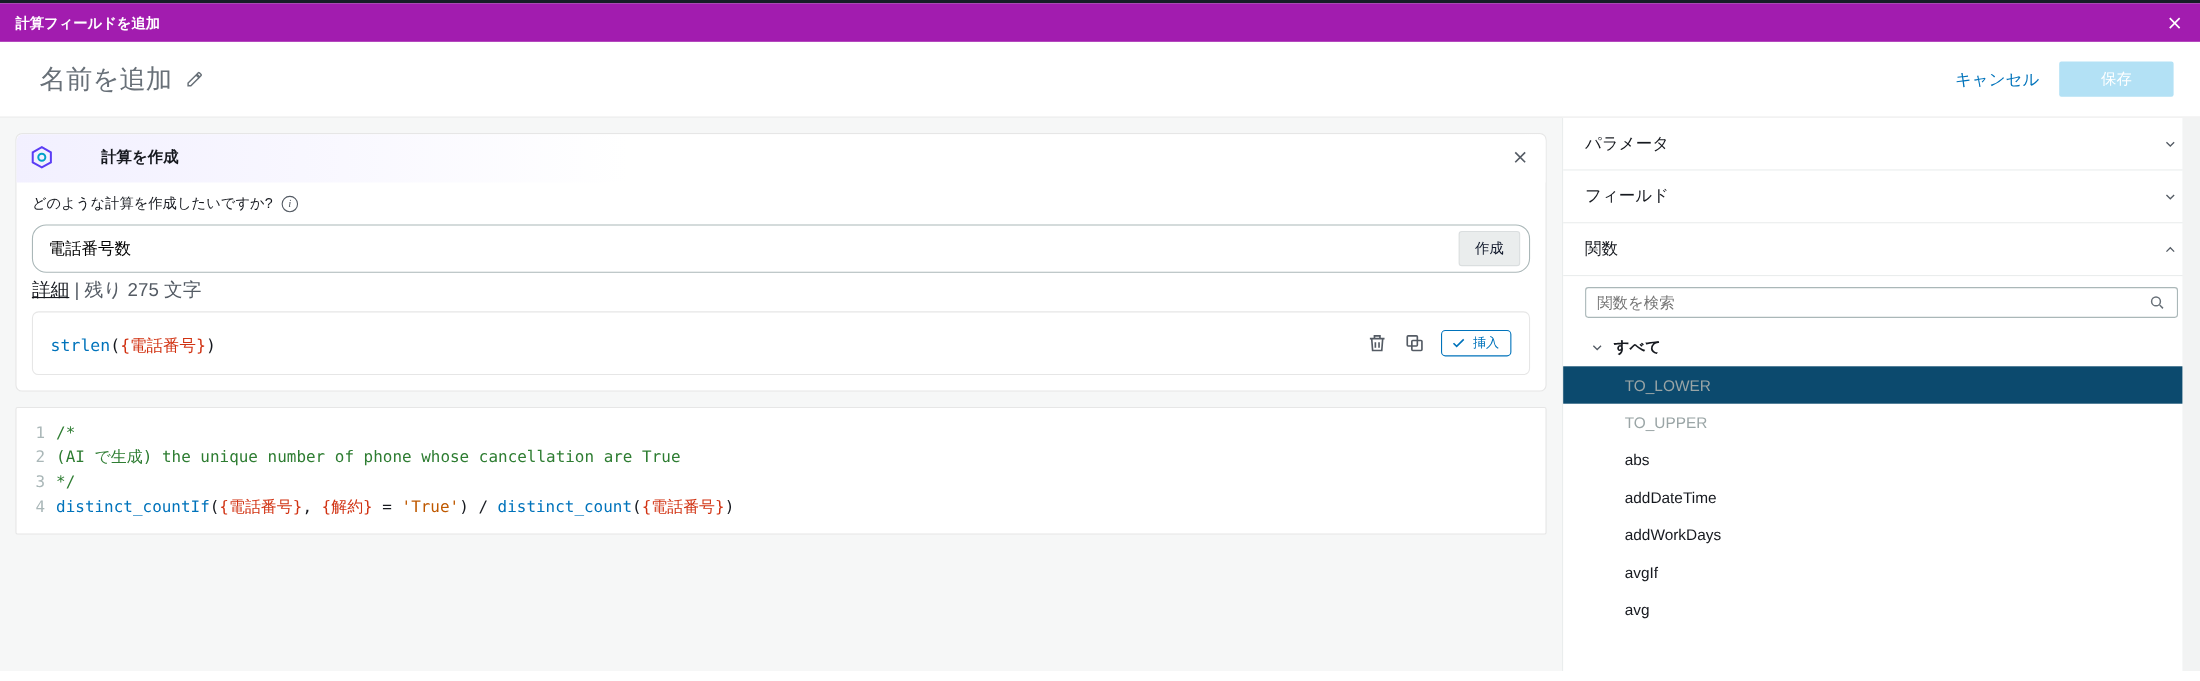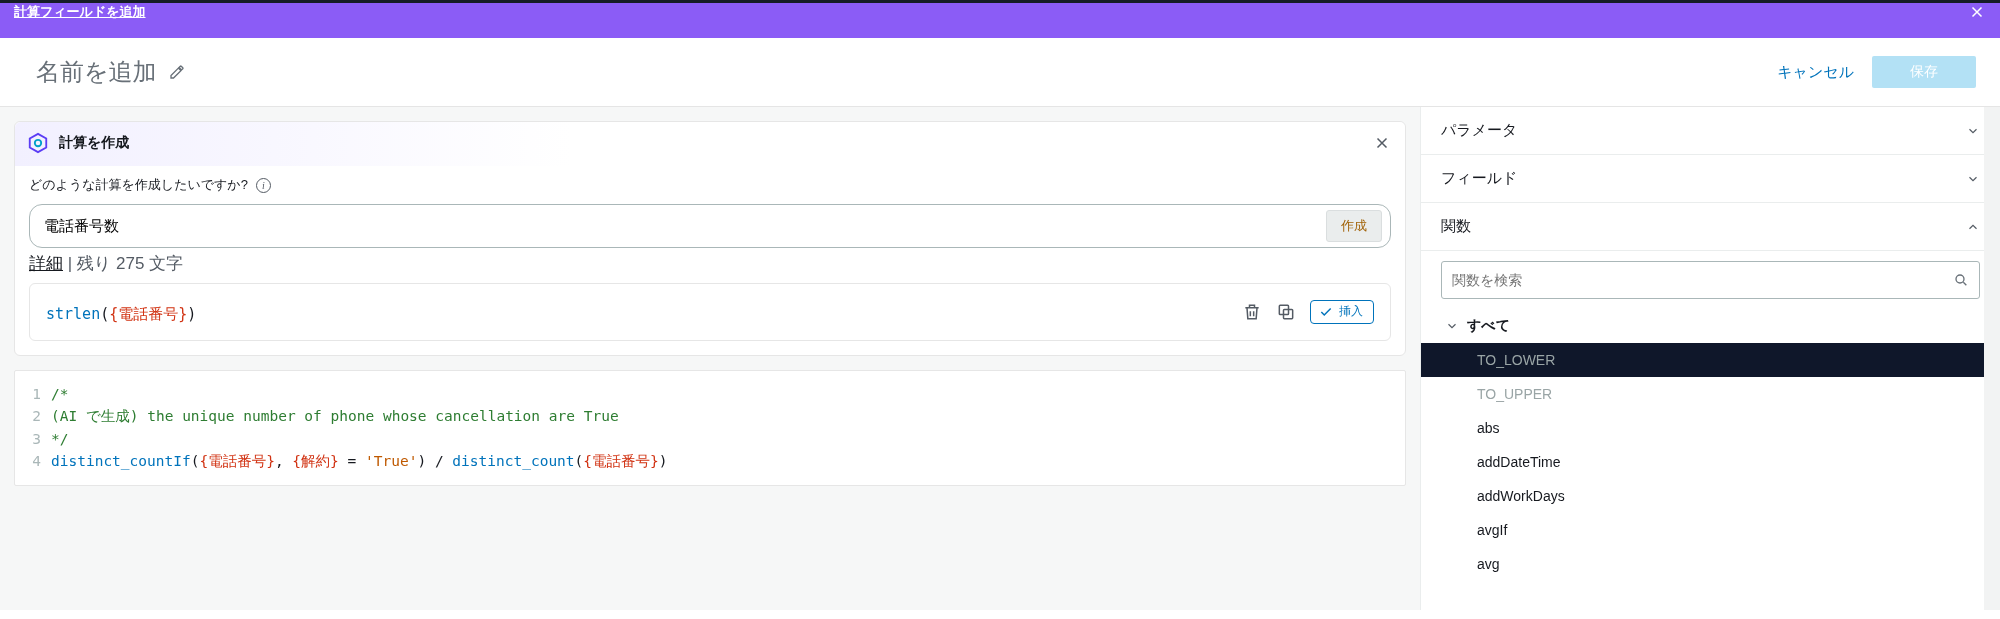--- a/index.html
+++ b/index.html
@@ -11,28 +11,27 @@
     height: 619px;
     overflow: hidden;
     font-size: 14px;
   }
 
   
   .topstrip { height: 3px; background: #161d26; }
 
   
   .titlebar {
-    background: #8b5cf6;
+    background: #a21caf;
     color: #fff;
     height: 35px;
     display: flex;
-    align-items: flex-start;
+    align-items: center;
     justify-content: space-between;
     padding: 0 14px 0 14px;
-    text-decoration: underline;
   }
   .titlebar-title { font-size: 13px; font-weight: 600; }
   .titlebar-close { width: 18px; height: 18px; cursor: pointer; }
   .titlebar-close svg { stroke: #fff; }
 
   
   .namerow {
     display: flex;
     align-items: center;
     justify-content: space-between;
@@ -89,21 +88,21 @@
     background: linear-gradient(90deg, #f2f0ff 0%, #ffffff 40%);
     margin: -14px -14px 0 -14px;
     padding: 10px 14px 12px 12px;
     border-radius: 6px 6px 0 0;
   }
   .ai-header-left { display: flex; align-items: center; gap: 10px; }
   .ai-logo {
     width: 22px; height: 22px;
     display: inline-flex; align-items: center; justify-content: center;
   }
-  .ai-title { font-size: 14px; font-weight: 700; color: #16191f; }
+  .ai-title { font-size: 14px; font-weight: 700; color: #16191f; margin-left: 33px; }
   .ai-close { width: 18px; height: 18px; cursor: pointer; color: #545b64; }
 
   .prompt-row { display: flex; align-items: center; gap: 8px; margin-top: 10px; }
   .prompt-label { font-size: 13px; color: #16191f; }
   .info-icon { width: 15px; height: 15px; border: 1.4px solid #545b64; border-radius: 50%; display: inline-flex; align-items: center; justify-content: center; font-size: 10px; color: #545b64; cursor: pointer; font-style: italic; font-family: Georgia, serif; }
 
   .prompt-inputwrap {
     margin-top: 10px;
     border: 1px solid #aab7b8;
     border-radius: 13px;
@@ -114,21 +113,21 @@
   }
   .prompt-input {
     flex: 1;
     border: none;
     outline: none;
     font-size: 15px;
     background: transparent;
   }
   .btn-create {
     background: #eaeded;
-    color: #a16207;
+    color: #0f172a;
     border: 1px solid #dadedf;
     border-radius: 3px;
     padding: 6px 14px;
     font-size: 13px;
     cursor: pointer;
   }
 
   .detail-row { margin-top: 4px; font-size: 17px; color: #545b64; }
   .detail-link { color: #16191f; text-decoration: underline; cursor: pointer; }
 
@@ -192,21 +191,21 @@
     justify-content: space-between;
     cursor: pointer;
     font-size: 15px;
     color: #16191f;
   }
   .chevron { width: 14px; height: 14px; color: #545b64; }
   .search-wrap { padding: 10px 20px; }
   .search-box {
     border: 1px solid #aab7b8;
     border-radius: 3px;
-    height: 38px;
+    height: 28px;
     display: flex;
     align-items: center;
     padding: 0 10px;
     gap: 8px;
   }
   .search-input { flex: 1; border: none; outline: none; font-size: 14px; color: #687078; background: transparent; }
   .search-mag { width: 16px; height: 16px; color: #687078; }
 
   .fn-group-header {
     display: flex; align-items: center; gap: 8px;
@@ -215,21 +214,21 @@
     cursor: pointer;
   }
   .fn-list { padding-left: 0; }
   .fn-item {
     padding: 9px 20px 9px 56px;
     font-size: 14px;
     color: #16191f;
     cursor: pointer;
   }
   .fn-item.dim { color: #9aa5a6; }
-  .fn-item.selected { background: #0f172a; }
+  .fn-item.selected { background: #0c4a6e; }
 
   .scroll-hint {
     position: absolute;
     top: 0; right: 0; bottom: 0;
     width: 16px;
     background: #f2f3f3;
   }
   .right-inner { position: relative; height: 100%; overflow: hidden; }
 </style>
 </head>

